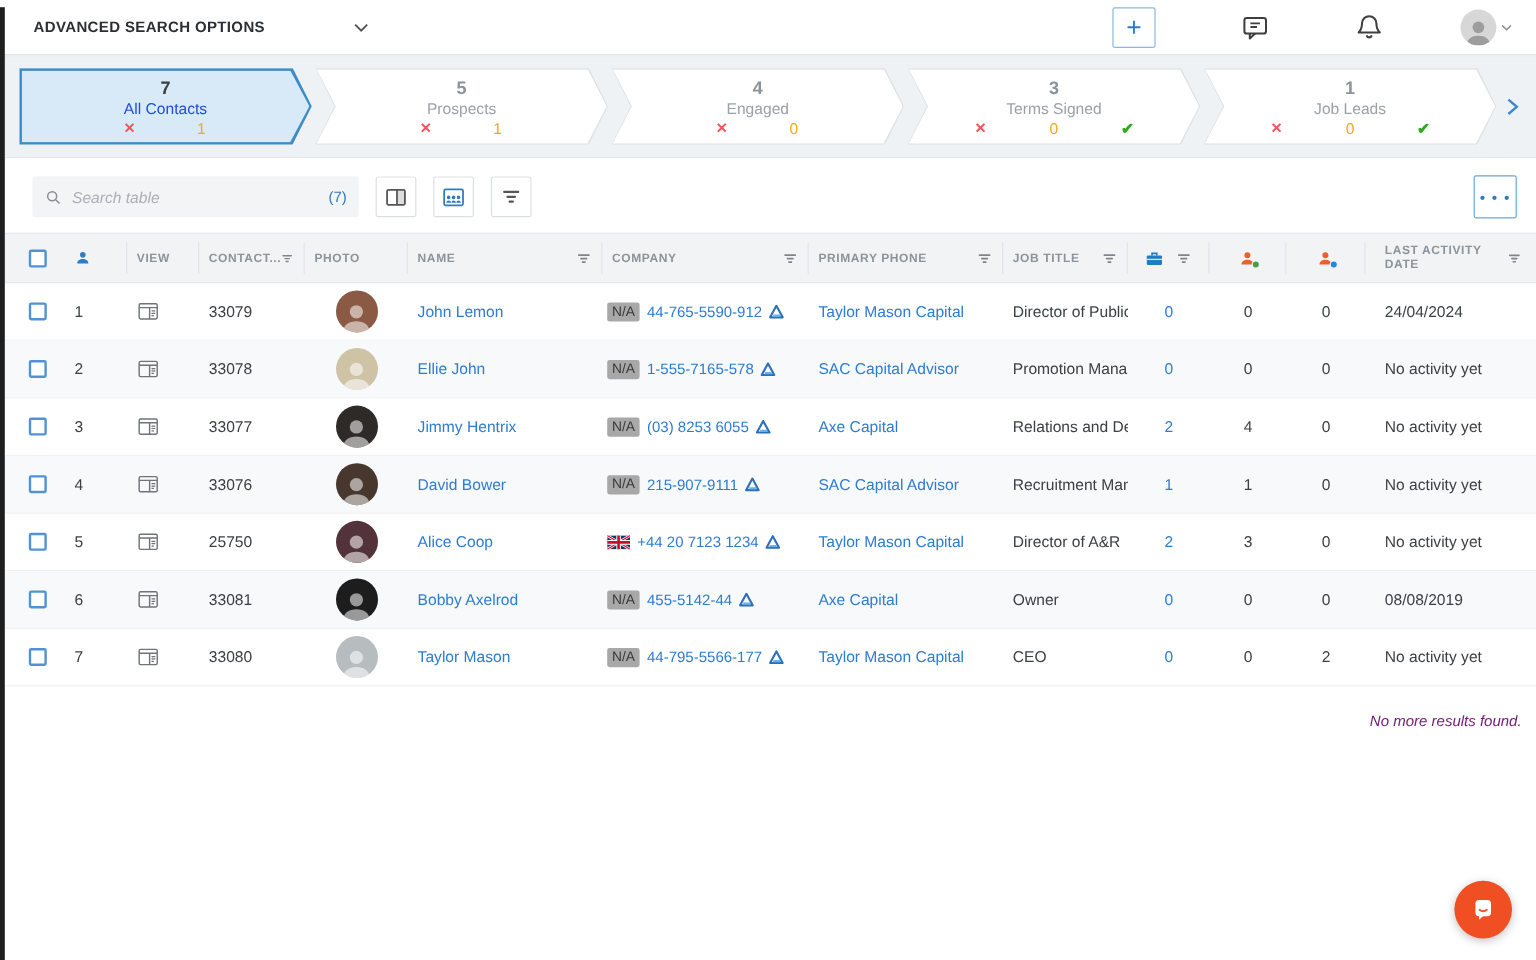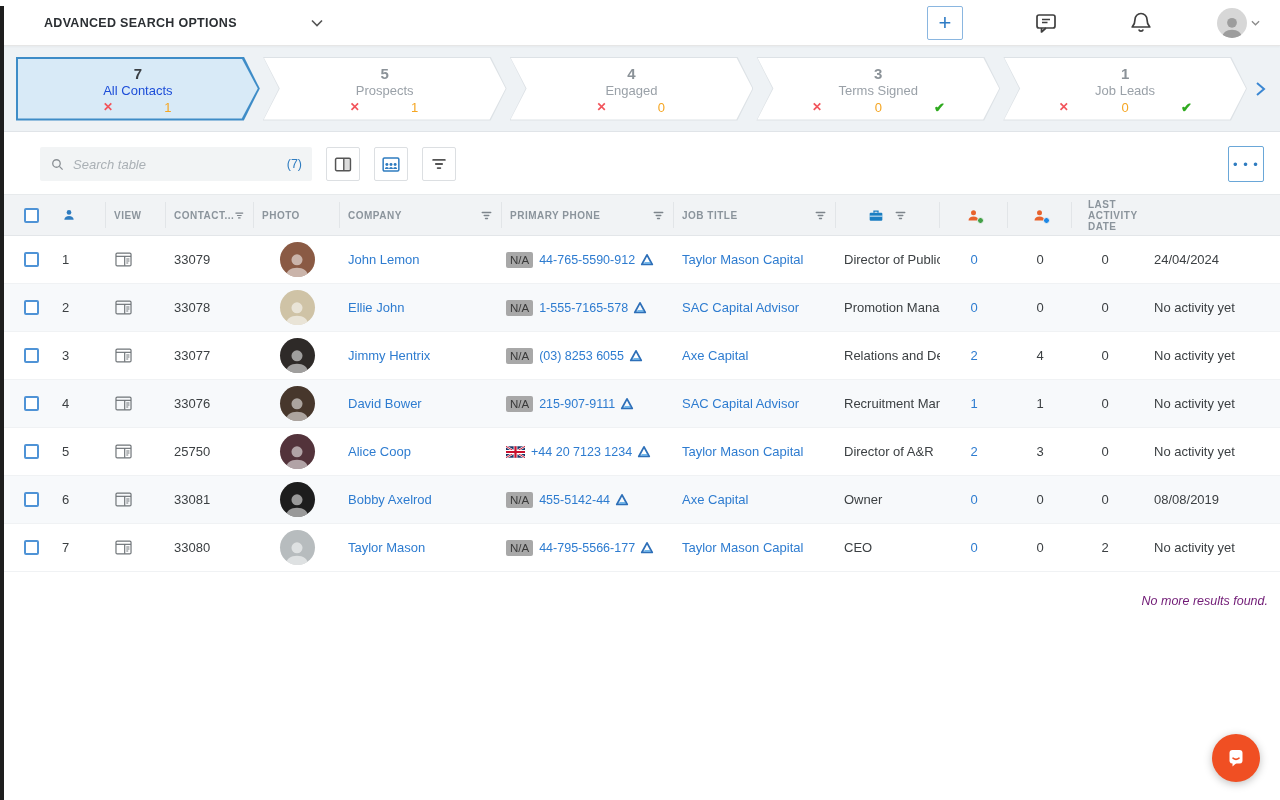--- a/index.html
+++ b/index.html
@@ -4,21 +4,21 @@
 <style>
   * { margin:0; padding:0; box-sizing:border-box; }
   html,body { width:1280px; height:800px; font-family:"Liberation Sans", sans-serif; background:#ffffff; overflow:hidden; }
 
   
   .edge-bar { position:absolute; left:0; top:6px; width:4px; height:794px; background:#1e1e1e; z-index:50; }
 
   
   .topbar { position:relative; height:46px; background:#fff; display:flex; align-items:center;
             border-bottom:1px solid #e6e6e6; box-shadow:0 1px 2px rgba(0,0,0,.04); z-index:10; }
-  .adv-search { display:flex; align-items:center; gap:8px; margin-left:44px; cursor:pointer; }
+  .adv-search { display:flex; align-items:center; gap:8px; margin-left:28px; cursor:pointer; }
   .adv-search .lbl { font-size:12.5px; font-weight:700; color:#2b2f33; letter-spacing:.3px; }
   .adv-search svg { margin-left:66px; }
   .quick-wrap { margin-left:44px; width:600px; height:32px; background:#efefef; border-radius:2px;
                 display:flex; align-items:center; padding:0 10px; }
   .quick-wrap .divider { width:1px; height:18px; background:#d4d4d4; margin:0 10px 0 8px; }
   .quick-input { flex:1; border:none; background:transparent; outline:none; font-style:italic;
                  font-size:13px; color:#555; font-family:"Liberation Sans",sans-serif; }
   .quick-input::placeholder { color:#aeb3b8; }
   .tb-right { margin-left:auto; display:flex; align-items:center; margin-right:20px; }
   .add-btn { width:36px; height:34px; border:1px solid #8ab6e0; border-radius:2px; background:#fff;
@@ -44,21 +44,21 @@
   .sel .st-label { color:#1d4ed8; }
   .st-row { margin-top:2px; display:grid; grid-template-columns:1fr 1fr 1fr; align-items:center; padding:0 30px; }
   .stage.no-check .st-row { grid-template-columns:1fr 1fr; padding:0 62px; }
   .st-x { color:#f2545b; font-weight:700; font-size:12px; }
   .st-num { color:#f5a623; font-size:13px; }
   .st-ck { color:#2faa1f; font-weight:700; font-size:13px; }
   .pipe-next { margin:0 6px 0 4px; cursor:pointer; display:flex; align-items:center; }
 
   
   .table-card { background:#fff; }
-  .ttoolbar { display:flex; align-items:center; padding:14px 16px 12px 40px; background:#fff; }
+  .ttoolbar { display:flex; align-items:center; padding:14px 16px 12px 27px; background:#fff; }
   .tsearch { width:272px; height:34px; background:#f2f4f5; border-radius:2px; display:flex; align-items:center; padding:0 10px; }
   .tsearch input { flex:1; border:none; background:transparent; outline:none; font-style:italic; font-size:13px; color:#555; font-family:"Liberation Sans",sans-serif; }
   .tsearch input::placeholder { color:#aab0b5; }
   .tcount { font-size:12.5px; color:#2f7cc0; margin-left:6px; }
   .tbtn { width:34px; height:34px; border:1px solid #dcdfe2; border-radius:2px; background:#fff; margin-left:14px;
           display:flex; align-items:center; justify-content:center; cursor:pointer; }
   .more-btn { margin-left:auto; width:36px; height:36px; border:1.5px solid #6aa7d8; border-radius:2px; background:#fff;
               color:#2f7cc0; font-size:13px; letter-spacing:1px; display:flex; align-items:center; justify-content:center; cursor:pointer; }
 
   .tgrid { display:grid; grid-template-columns:38px 52px 60px 88px 86px 162px 172px 162px 104px 68px 64px 66px 1fr;
@@ -258,20 +258,26 @@
     <div class="hc">
       <span>CONTACT...</span>
       <svg width="13" height="13" viewBox="0 0 20 20">
           <path d="M3.5 5.5h13M6.5 10h7M8.5 14.5h3" stroke="#7d848b" stroke-width="2.2" stroke-linecap="round" fill="none"></path>
         </svg>
     </div>
     <div class="hc">
         <span>PHOTO</span>
       </div>
     <div class="hc">
+      <span>NAME</span>
+      <svg width="13" height="13" viewBox="0 0 20 20">
+          <path d="M3.5 5.5h13M6.5 10h7M8.5 14.5h3" stroke="#7d848b" stroke-width="2.2" stroke-linecap="round" fill="none"></path>
+        </svg>
+    </div>
+    <div class="hc">
       <span>COMPANY</span>
       <svg width="13" height="13" viewBox="0 0 20 20">
           <path d="M3.5 5.5h13M6.5 10h7M8.5 14.5h3" stroke="#7d848b" stroke-width="2.2" stroke-linecap="round" fill="none"></path>
         </svg>
     </div>
     <div class="hc">
       <span>PRIMARY PHONE</span>
       <svg width="13" height="13" viewBox="0 0 20 20">
           <path d="M3.5 5.5h13M6.5 10h7M8.5 14.5h3" stroke="#7d848b" stroke-width="2.2" stroke-linecap="round" fill="none"></path>
         </svg>

